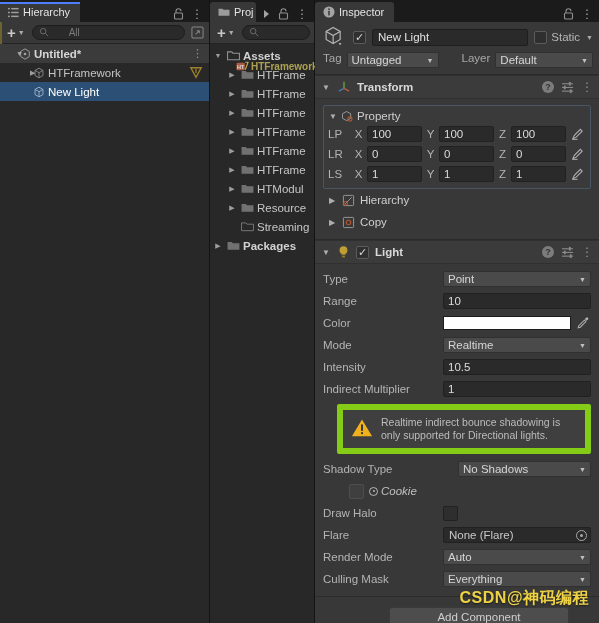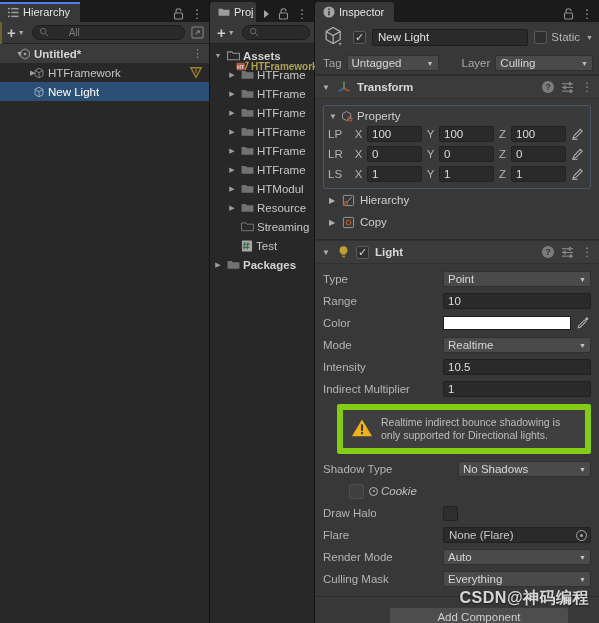--- a/index.html
+++ b/index.html
@@ -85,21 +85,21 @@
   .cb{ width:13px; height:13px; border:1px solid #5b5b5b; background:#2f2f2f; border-radius:2px;
        display:inline-flex; align-items:center; justify-content:center; flex:0 0 13px; }
   .cb.on::after{ content:"\2713"; font-size:11px; color:#d8d8d8; line-height:11px; }
   .namefield{
     flex:1; height:17px; background:#2a2a2a; border:1px solid #1e1e1e; border-radius:2px;
     display:flex; align-items:center; padding:0 5px; color:#e2e2e2; font-size:11.5px; min-width:0;
   }
   .static-wrap{ display:flex; align-items:center; gap:4px; flex:0 0 auto;}
   .static-lbl{ color:#b6b6b6; font-size:11.5px; }
   .mini-caret{ font-size:7px; opacity:.8; padding-left:2px;}
-  .taglayer{ height:22px; display:flex; align-items:center; padding:0 6px 0 8px; gap:5px; }
+  .taglayer{ height:22px; display:flex; align-items:flex-start; padding:0 6px 0 8px; gap:5px; }
   .tl-lbl{ color:#a8a8a8; font-size:11.5px; }
   .dd{
     height:16px; background:#4a4a4a; border:1px solid #303030; border-radius:2px;
     display:flex; align-items:center; padding:0 4px; color:#d6d6d6; font-size:11.5px;
     justify-content:space-between; gap:4px; min-width:0;
   }
   .dd .ddcaret{ font-size:7px; opacity:.85; }
   .sep{ height:1px; background:#2a2a2a; }
 
   
@@ -159,21 +159,21 @@
             align-items:center;justify-content:center;}
   .sm-circ::after{content:"";width:2px;height:2px;border-radius:50%;background:#b8b8b8;}
   .halo-box{ width:15px;height:15px;background:#2e2e2e;border:1px solid #212121;border-radius:2px;}
 
   .bottombar{ margin-top:6px; border-top:1px solid #2c2c2c; padding-top:10px; display:flex; justify-content:center;padding-left:44px;}
   .addcomp{
     width:180px; height:20px; background:#4d4d4d; border:1px solid #3a3a3a; border-radius:3px;
     display:flex; align-items:center; justify-content:center; color:#cfcfcf; font-size:11.5px;
   }
   .watermark{
-    position:absolute; right:10px; bottom:14px; color:#e5e5e5; opacity:.92;
+    position:absolute; right:10px; bottom:14px; color:#fde047; opacity:.92;
     font-size:16px; font-weight:bold; letter-spacing:0.5px; pointer-events:none;
     text-shadow:0 1px 2px rgba(0,0,0,.6);
   }
 </style>
 </head>
 <body>
 
 <div class="app">
 
   <div class="panel" id="hierarchy">
@@ -399,35 +399,20 @@
       </div>
       <div class="prow pind1">
         <span class="arrow hidden">▶</span>
         <span class="ico">
           <svg width="13" height="11" viewBox="0 0 14 11">
               <path d="M.6 1.6h4.6l1.2 1.4h7V10H.6z" fill="none" stroke="#9a9a9a" stroke-width="1"></path>
             </svg>
         </span>
         <span class="plabel">Streaming</span>
       </div>
-      <div class="prow pind1">
-        <span class="arrow hidden">▶</span>
-        <span class="ico">
-          <svg width="12" height="12" viewBox="0 0 13 13">
-              <rect x="1" y="0.5" width="11" height="12" rx="1" fill="#d6d6d6"></rect>
-              <g stroke="#2f8a4d" stroke-width="1.2">
-                <line x1="4" y1="2.5" x2="3.2" y2="10"></line>
-                <line x1="7.5" y1="2.5" x2="6.7" y2="10"></line>
-                <line x1="2.5" y1="4.6" x2="9.5" y2="4.6"></line>
-                <line x1="2.2" y1="8" x2="9.2" y2="8"></line>
-              </g>
-            </svg>
-        </span>
-        <span class="plabel">Test</span>
-      </div>
       <div class="prow bold pind0">
         <span class="arrow">▶</span>
         <span class="ico">
             <svg width="13" height="11" viewBox="0 0 14 11">
               <path d="M.6 1.6h4.6l1.2 1.4h7V10H.6z" fill="#8e8e8e"></path>
             </svg>
           </span>
         <span class="plabel">Packages</span>
       </div>
 
@@ -489,21 +474,21 @@
       </div>
 
       <div class="taglayer">
         <span class="tl-lbl">Tag</span>
         <span class="dd" style="width:92px;flex:0 0 92px;">
           <span>Untagged</span>
           <span class="ddcaret">▼</span>
         </span>
         <span class="tl-lbl" style="margin-left:18px;">Layer</span>
         <span class="dd" style="flex:1;">
-          <span>Culling</span>
+          <span>Default</span>
           <span class="ddcaret">▼</span>
         </span>
       </div>
 
       <div class="sep"></div>
 
       <div class="comphdr">
         <span class="fold">▼</span>
         <span class="ico">
           <svg width="14" height="14" viewBox="0 0 15 15">

